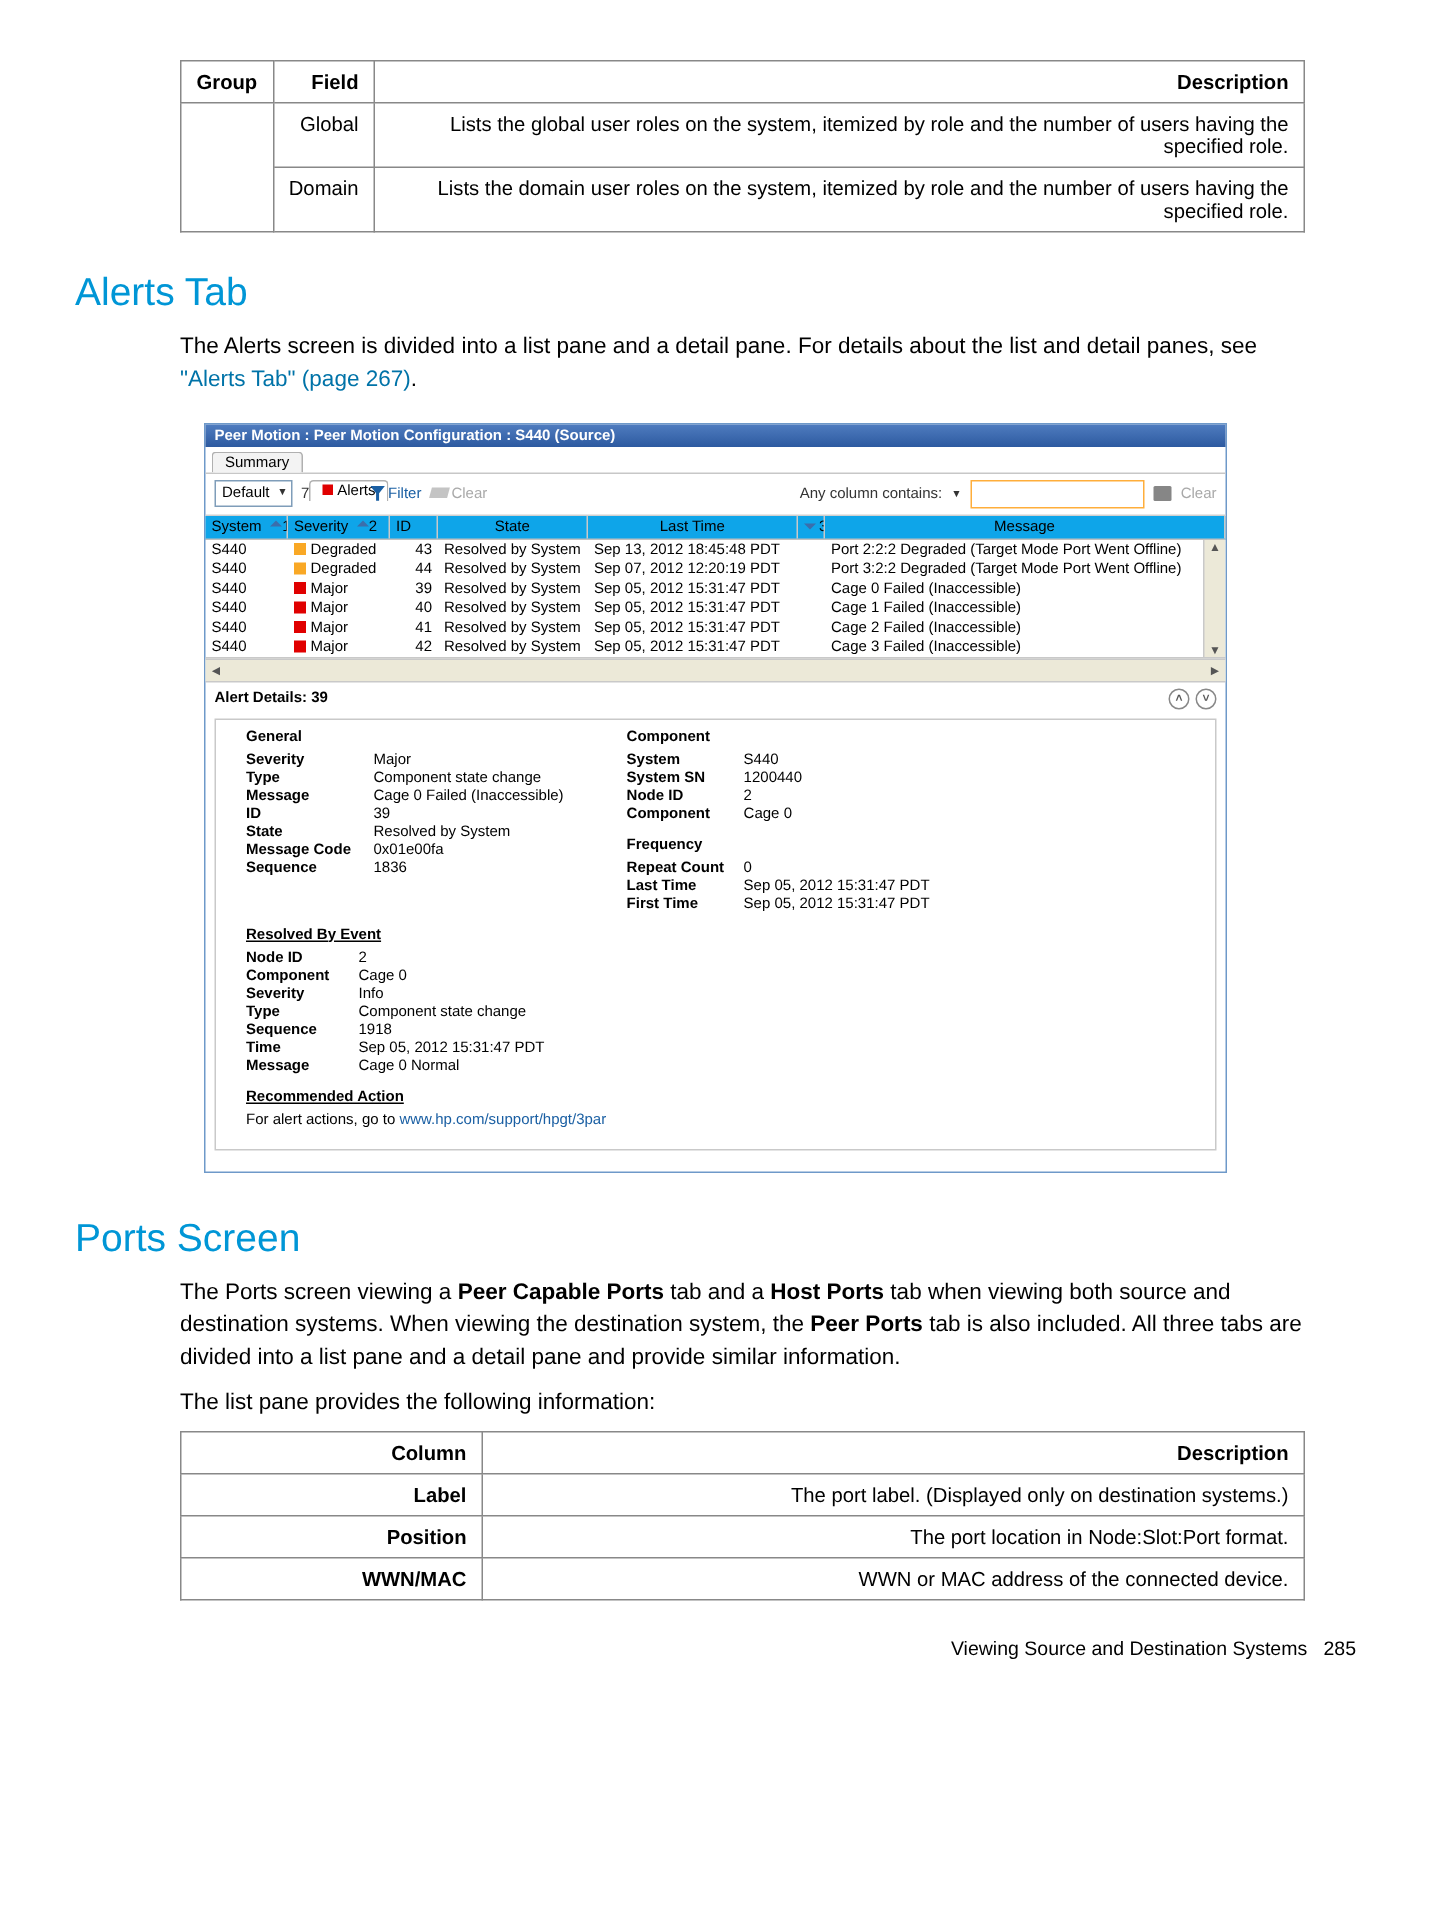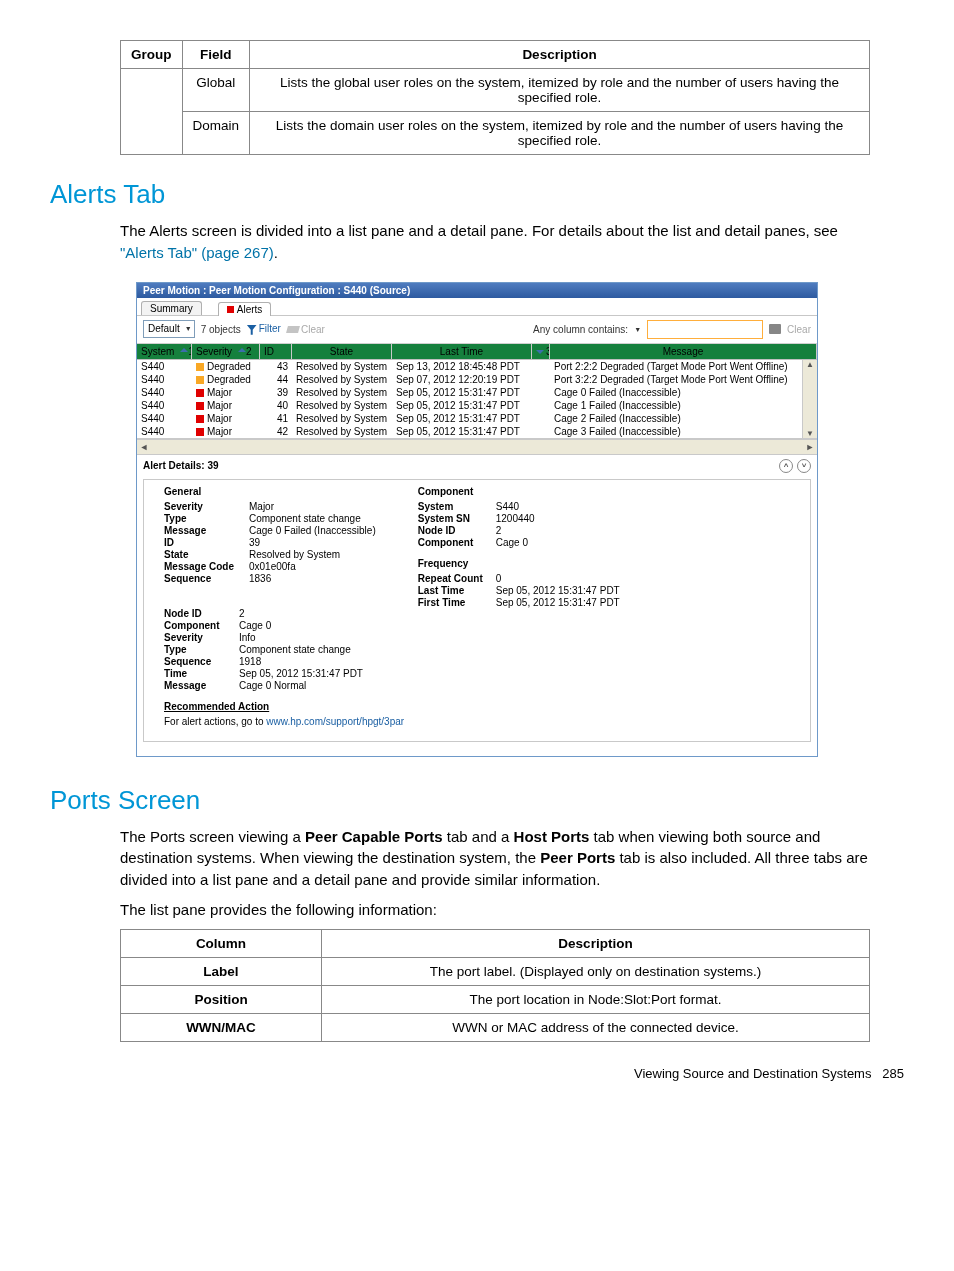--- a/index.html
+++ b/index.html
@@ -15,21 +15,21 @@
   table.doc-table {
     border-collapse: collapse;
     width: 750px;
     margin-left: 70px;
     margin-bottom: 24px;
     font-size: 13.5px;
   }
   table.doc-table th, table.doc-table td {
     border: 1px solid #888;
     padding: 6px 10px;
-    text-align: center;
+    text-align: right;
     vertical-align: top;
   }
   table.doc-table th { font-weight: bold; }
   h2.section-heading {
     font-family: Arial, Helvetica, sans-serif;
     color: #0096d6;
     font-weight: normal;
     font-size: 26px;
     margin: 20px 0 10px 0;
   }
@@ -53,32 +53,32 @@
     background: linear-gradient(#4f7cbf, #2d5aa0);
     color: #fff;
     font-weight: bold;
     padding: 2px 6px;
     font-size: 10px;
   }
   .tabs-row {
     display: flex;
     padding: 3px 4px 0 4px;
     border-bottom: 1px solid #c7c7c7;
-    gap: 16px;
+    gap: 4px;
     align-items: flex-end;
   }
   .tab {
     border: 1px solid #b0b0b0;
     border-bottom: none;
     padding: 1px 8px;
     background: #f3f3f3;
     border-radius: 3px 3px 0 0;
     font-size: 10px;
   }
-  .tab.active { background: #fff; position: relative; top: 1px; }
+  .tab.active { background: #fff; position: relative; top: 19px; }
   .alert-dot {
     display: inline-block;
     width: 7px; height: 7px;
     background: #e00000;
     margin-right: 3px;
     vertical-align: middle;
   }
   .toolbar {
     display: flex;
     align-items: center;
@@ -132,21 +132,21 @@
     background: #868686;
     display: inline-block;
     border-radius: 1px;
   }
   .grid-header, .grid-row {
     display: grid;
     grid-template-columns: 55px 68px 32px 100px 140px 18px 1fr;
     font-size: 10px;
   }
   .grid-header {
-    background: #15803d;
+    background: #0ea5e9;
     border-bottom: 1px solid #c0c0c0;
   }
   .grid-header > div {
     border-right: 1px solid #c9c9c9;
     padding: 2px 4px;
     white-space: nowrap;
     overflow: hidden;
   }
   .grid-body { max-height: 93px; overflow: hidden; position: relative; border-bottom: 1px solid #c9c9c9;}
   .grid-row > div {
@@ -400,20 +400,21 @@
           <div class="k">Repeat Count</div>
             <div>0</div>
           <div class="k">Last Time</div>
             <div>Sep 05, 2012 15:31:47 PDT</div>
           <div class="k">First Time</div>
             <div>Sep 05, 2012 15:31:47 PDT</div>
         </div>
       </div>
     </div>
 
+    <div class="sub-head">Resolved By Event</div>
     <div class="kv" style="grid-template-columns:75px 1fr;">
       <div class="k">Node ID</div>
         <div>2</div>
       <div class="k">Component</div>
         <div>Cage 0</div>
       <div class="k">Severity</div>
         <div>Info</div>
       <div class="k">Type</div>
         <div>Component state change</div>
       <div class="k">Sequence</div>

